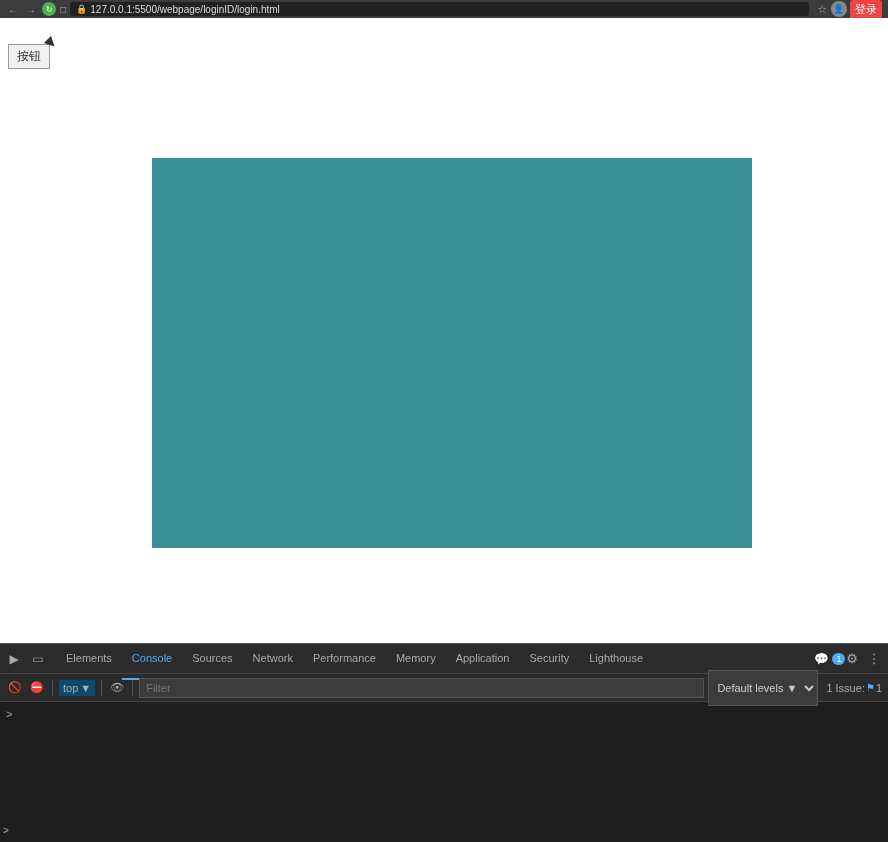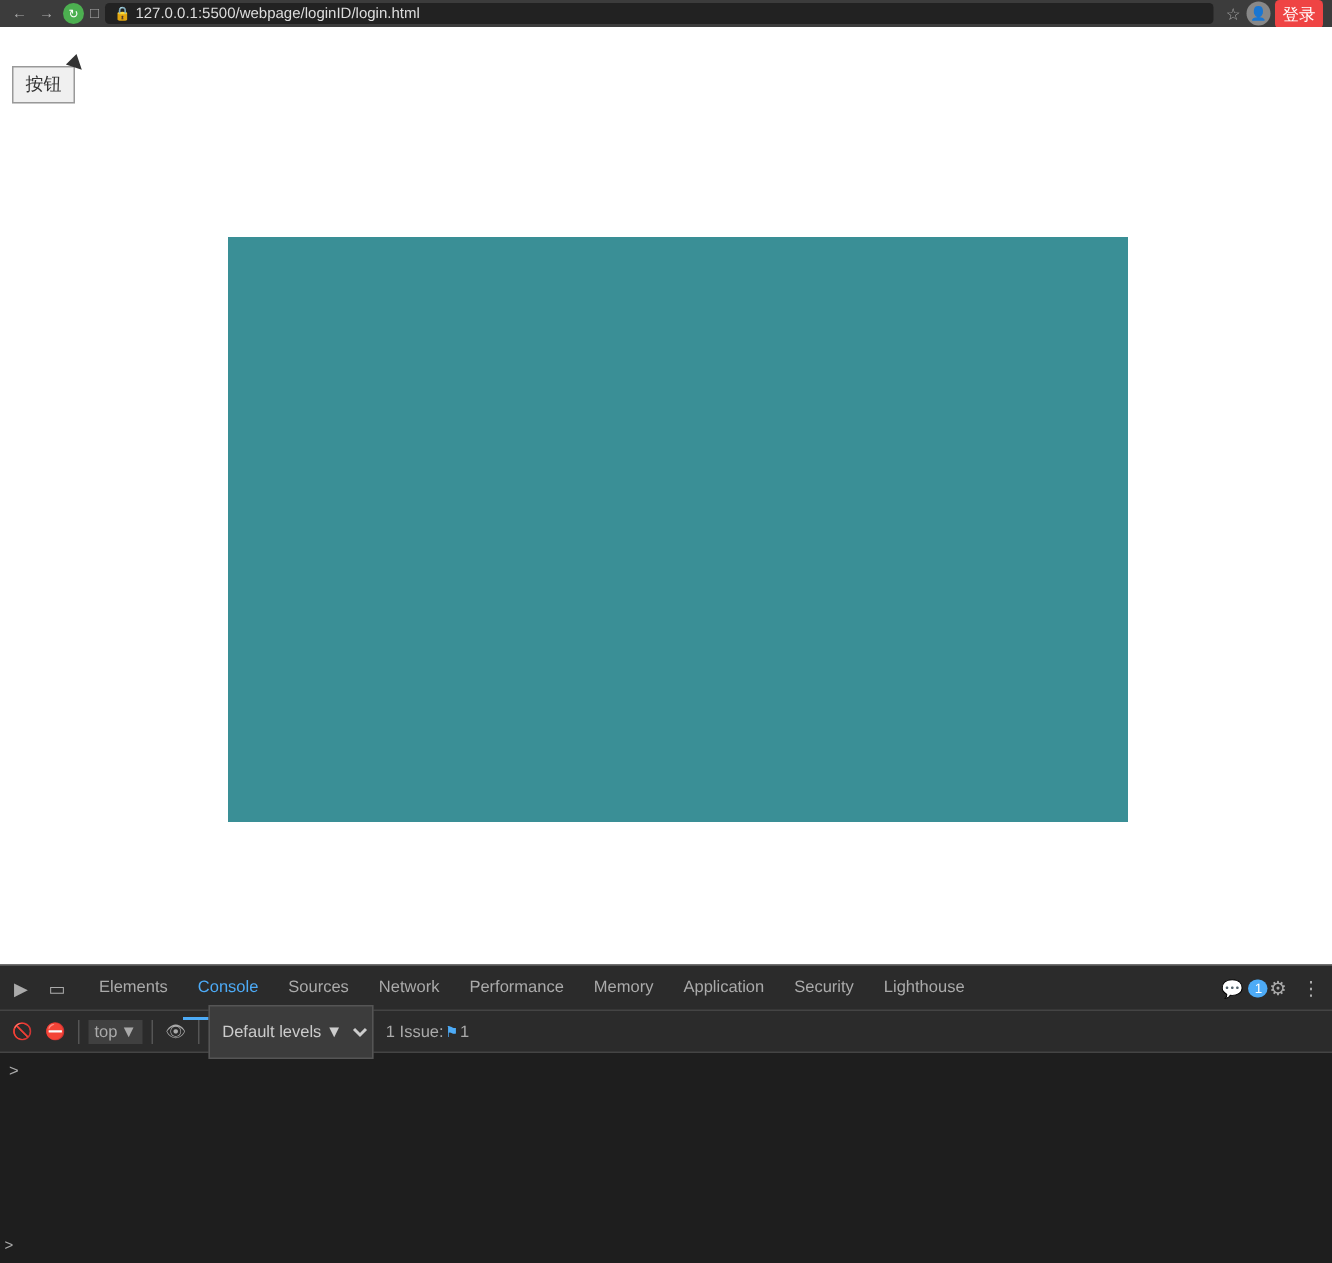--- a/index.html
+++ b/index.html
@@ -262,21 +262,21 @@
     }
 
     .console-divider {
       width: 1px;
       height: 16px;
       background: #555;
       margin: 0 2px;
     }
 
     .console-context-select {
-      background: #404040;
+      background: #0c4a6e;
       border: none;
       color: #aaa;
       font-size: 11px;
       cursor: pointer;
       padding: 2px 4px;
       display: flex;
       align-items: center;
       gap: 2px;
     }
 
@@ -457,20 +457,21 @@
     <div class="console-divider"></div>
     <div class="console-context-select">
       <span>top</span>
       <span>▼</span>
     </div>
     <div class="console-divider"></div>
     <div class="console-eye-btn">
       <span>👁</span>
     </div>
     <div class="console-divider"></div>
+    <input class="console-filter-input" type="text" placeholder="Filter" style="">
     <select class="console-levels-select">
       <option>Default levels ▼</option>
     </select>
     <div class="console-issue-badge">
       <span>1 Issue:</span>
       <span class="issue-flag-icon">⚑</span>
       <span>1</span>
     </div>
   </div>
 

